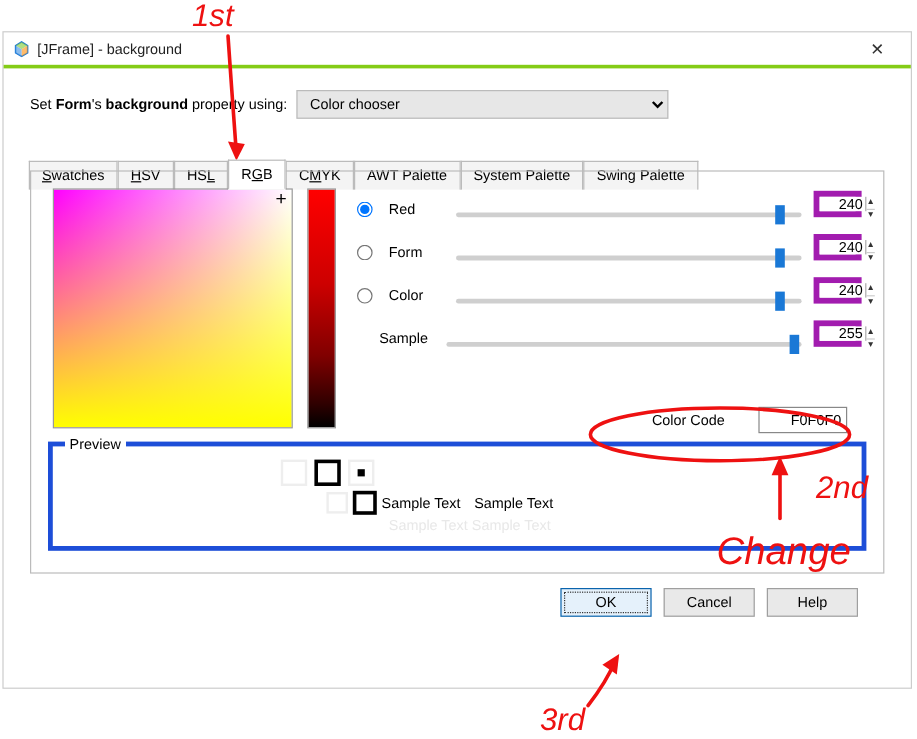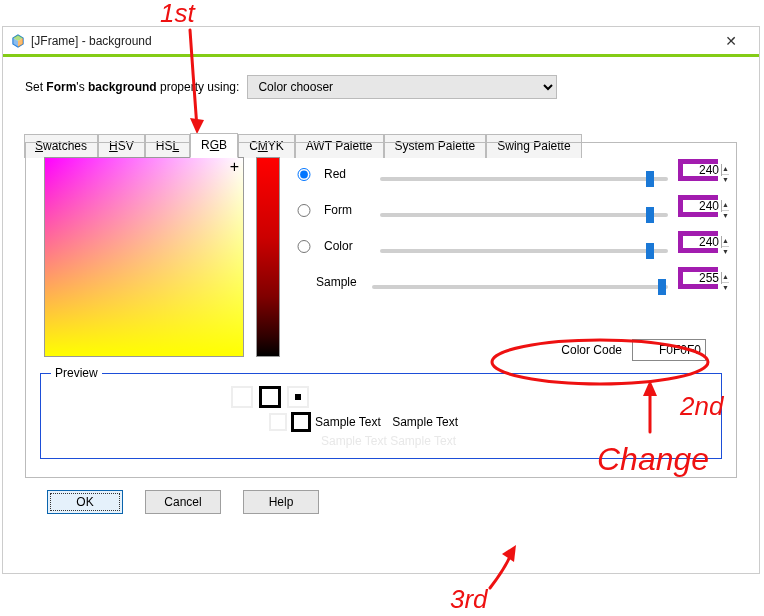--- a/index.html
+++ b/index.html
@@ -141,38 +141,38 @@
   .srow .spin .arrows span {
     flex: 1; font-size: 7px; text-align: center; line-height: 10px;
     color: #333; border-bottom: 1px solid #ccc; cursor: default;
   }
   .srow .spin .arrows span:last-child { border-bottom: none; }
 
   .colorcode {
     position: absolute;
     right: 30px;
     bottom: 116px;
-    display: flex; align-items: center; gap: 10px;
+    display: flex; align-items: center; gap: 28px;
   }
   .colorcode input {
     width: 74px; height: 22px;
     border: 1px solid #888;
     text-align: right;
     padding: 0 4px;
     font-size: 12px;
     font-family: inherit;
   }
 
   .previewgroup {
     position: absolute;
     left: 0; right: 0; bottom: 10px;
     padding: 4px 12px 8px 12px;
   }
   .previewgroup fieldset {
-    border: 1px solid #1d4ed8;
+    border: 4px solid #1d4ed8;
     padding: 6px 8px 10px 10px;
     margin-top: 40px;
   }
   .previewgroup legend { font-size: 12px; padding: 0 4px; }
   .swrow { display: flex; align-items: center; gap: 6px; margin-left: 180px; }
   .swatch {
     width: 22px; height: 22px;
     display: inline-flex; align-items: center; justify-content: center;
   }
   .sw-outer-light { border: 2px solid #eee; background: #fff; }
@@ -181,21 +181,21 @@
   .previewgroup .samplerow {
     margin-left: 218px; margin-top: 4px;
     display: flex; align-items: center; gap: 4px;
   }
   .previewgroup .sampleghost {
     margin-left: 270px; margin-top: 2px;
     color: #e8e8e8; font-size: 12px;
   }
 
   .footer {
-    display: flex; gap: 22px;
+    display: flex; justify-content: flex-end; gap: 10px;
     padding: 12px 22px 0 22px;
   }
   .footer button {
     width: 76px; height: 24px;
     background: #e9e9e9;
     border: 1px solid #9f9f9f;
     font-size: 12px;
     cursor: default;
   }
   .footer button.primary {

